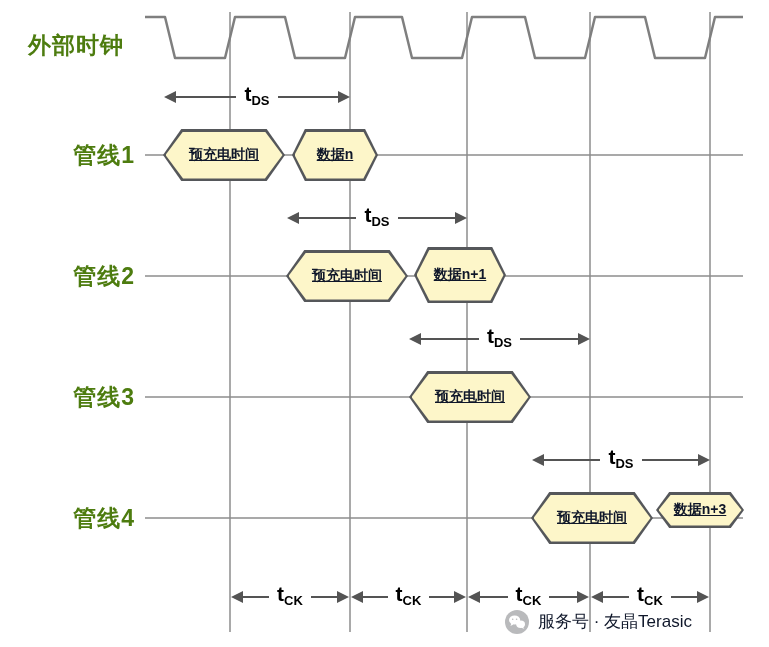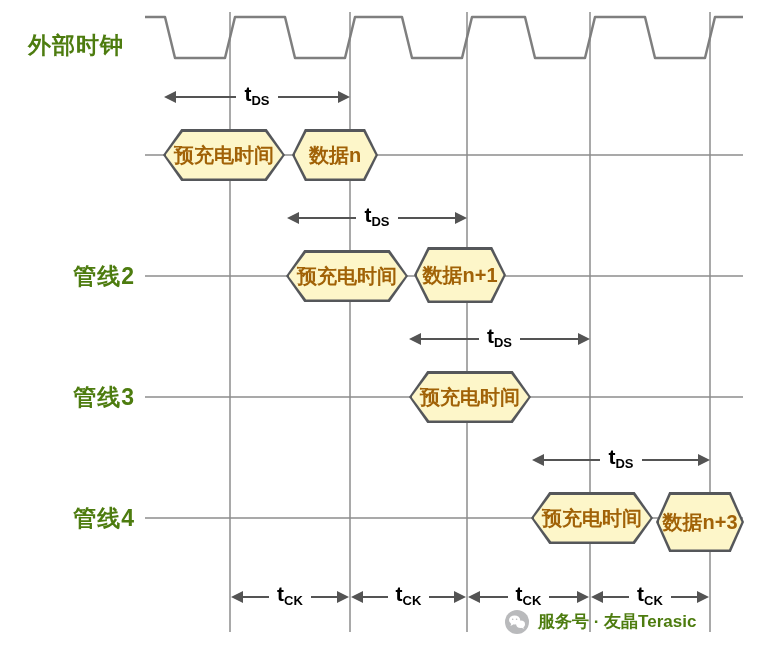--- a/index.html
+++ b/index.html
@@ -14,32 +14,32 @@
   }
   .lane-label{text-align:right;}
   .hex{
     position:absolute;z-index:2;background:#55575a;
     clip-path:polygon(0 50%,15% 0,85% 0,100% 50%,85% 100%,15% 100%);
   }
   .hex-in{
     position:absolute;inset:2.5px;
     clip-path:polygon(0 50%,15% 0,85% 0,100% 50%,85% 100%,15% 100%);
     background:#FDF6C9;display:flex;align-items:center;justify-content:center;
-    font-weight:bold;font-size:20px;white-space:nowrap;color:#a16207;
+    font-weight:bold;font-size:14px;white-space:nowrap;color:#0f172a;text-decoration:underline;
   }
   .arrow{position:absolute;z-index:2;display:flex;align-items:center;height:26px;}
   .aline{flex:1;height:2px;background:#545454;}
   .ah{width:0;height:0;flex:0 0 auto;}
   .ah-l{border-top:6px solid transparent;border-bottom:6px solid transparent;border-right:12px solid #545454;}
   .ah-r{border-top:6px solid transparent;border-bottom:6px solid transparent;border-left:12px solid #545454;}
   .dim-label{margin:0 8px;font-weight:bold;font-size:21px;line-height:26px;white-space:nowrap;}
   .sub{font-size:13px;font-weight:bold;vertical-align:-4px;letter-spacing:0;}
   .watermark{
     position:absolute;z-index:3;display:flex;align-items:center;gap:8px;
-    color:#4d7c0f;font-size:17px;line-height:26px;white-space:nowrap;font-weight:bold;
+    color:#0f172a;font-size:17px;line-height:26px;white-space:nowrap;
   }
 </style>
 </head>
 <body>
 
 <div class="canvas">
 
   <svg class="bg-svg" width="769" height="647" viewBox="0 0 769 647">
 
     <g stroke="#8c8c8c" stroke-width="1.5">
@@ -56,20 +56,21 @@
       <line x1="145" y1="397" x2="743" y2="397"></line>
       <line x1="145" y1="518" x2="743" y2="518"></line>
     </g>
 
     <polyline fill="none" stroke="#7f7f7f" stroke-width="2.5" stroke-linejoin="round" points="145,17 165,17 175,58 225,58 235,17 285,17 295,58 345,58 355,17
               402,17 412,58 462,58 472,17 525,17 535,58 585,58 595,17
               645,17 655,58 705,58 715,17 743,17"></polyline>
   </svg>
 
   <div class="row-label" style="left:28px;top:30px;width:118px;">外部时钟</div>
+  <div class="row-label lane-label" style="left:28px;top:140px;width:107px;">管线1</div>
   <div class="row-label lane-label" style="left:28px;top:261px;width:107px;">管线2</div>
   <div class="row-label lane-label" style="left:28px;top:382px;width:107px;">管线3</div>
   <div class="row-label lane-label" style="left:28px;top:503px;width:107px;">管线4</div>
 
   <div class="hex" style="left:163px;top:129px;width:122px;height:52px;">
     <div class="hex-in">预充电时间</div>
   </div>
   <div class="hex" style="left:292px;top:129px;width:86px;height:52px;">
     <div class="hex-in">数据n</div>
   </div>
@@ -81,21 +82,21 @@
     <div class="hex-in">数据n+1</div>
   </div>
 
   <div class="hex" style="left:409px;top:371px;width:122px;height:52px;">
     <div class="hex-in">预充电时间</div>
   </div>
 
   <div class="hex" style="left:531px;top:492px;width:122px;height:52px;">
     <div class="hex-in">预充电时间</div>
   </div>
-  <div class="hex" style="left:656px;top:492px;width:88px;height:60px;">
+  <div class="hex" style="left:656px;top:492px;width:88px;height:36px;">
     <div class="hex-in">数据n+3</div>
   </div>
 
   <div class="arrow" style="left:164px;top:84px;width:186px;">
     <span class="ah ah-l"></span>
     <span class="aline"></span>
     <span class="dim-label"><span>t</span><span class="sub">DS</span></span>
     <span class="aline"></span>
     <span class="ah ah-r"></span>
   </div>

